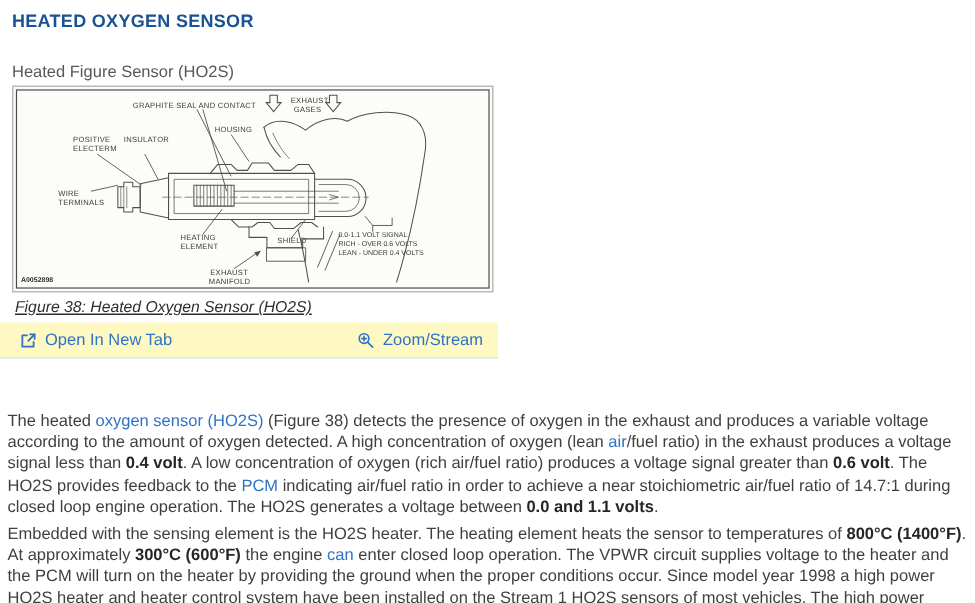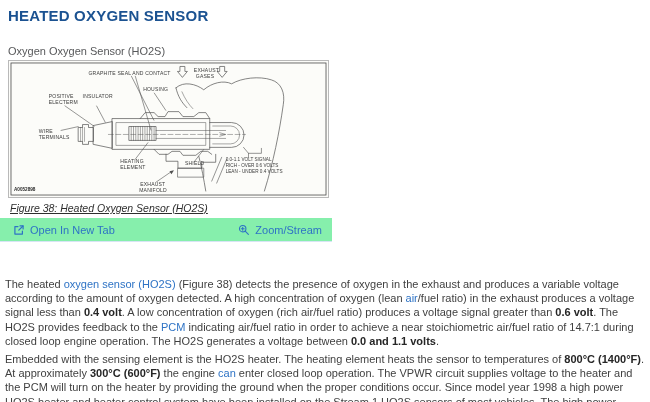--- a/index.html
+++ b/index.html
@@ -1,44 +1,44 @@
 <!DOCTYPE html>
 <html><head>
 <meta charset="utf-8">
 <style>
   html,body{margin:0;padding:0;width:650px;height:402px;overflow:hidden;background:#ffffff;
     font-family:"Liberation Sans",sans-serif;}
   .page{position:relative;width:650px;height:402px;}
-  .page-title{margin:7px 0 0 8px;font-size:15px;font-weight:bold;color:#1b5291;letter-spacing:.2px;}
+  .page-title{margin:7px 0 0 8px;font-size:12px;font-weight:bold;color:#1b5291;letter-spacing:.2px;}
   .subtitle{margin:21px 0 3px 8px;font-size:11px;color:#57585a;}
   .figure-panel{width:332px;}
   .diagram-frame{margin-left:8px;width:319px;height:136px;border:1px solid #b9b9b9;background:#fcfcf9;}
   .diagram-frame svg{display:block;width:100%;height:100%;}
   .figure-caption{padding:4px 0 3px 10px;font-size:10.5px;font-style:italic;color:#2e2e2e;height:13px;text-decoration:underline;}
-  .figure-toolbar{height:23px;background:#86efac;border-bottom:1px solid #d7e5f4;
+  .figure-toolbar{height:23px;background:#fef9c3;border-bottom:1px solid #d7e5f4;
     display:flex;align-items:center;justify-content:space-between;padding:0 10px 0 13px;}
   .tb-link{display:flex;align-items:center;gap:5px;font-size:11px;color:#2e73c5;cursor:pointer;text-decoration:none;}
   .tb-link svg{display:block;}
   .content{margin:35px 5px 0 5px;font-size:11px;line-height:14.2px;color:#3f3f3f;}
   .content p{margin:1px 0 4px 0;}
   .plain{color:#3f3f3f;}
   .link{color:#2e73c5;cursor:pointer;}
   .bold{font-weight:bold;color:#262626;}
   .dlabel{font-family:"Liberation Sans",sans-serif;font-size:5.1px;fill:#3b3b3b;letter-spacing:.2px;}
   .dlabel-sm{font-family:"Liberation Sans",sans-serif;font-size:4.7px;fill:#3b3b3b;}
   .dcode{font-family:"Liberation Sans",sans-serif;font-size:4.7px;font-weight:bold;fill:#2a2a2a;}
 </style>
 </head>
 <body>
 
 <div class="page">
 
   <h1 class="page-title">HEATED OXYGEN SENSOR</h1>
 
-  <div class="subtitle">Oxygen Oxygen Sensor (HO2S)</div>
+  <div class="subtitle">Heated Figure Sensor (HO2S)</div>
 
   <div class="figure-panel">
 
     <div class="diagram-frame">
       <svg viewBox="0 0 321 137" preserveAspectRatio="none">
 
         <rect x="2" y="2" width="317" height="133" fill="none" stroke="#4a4a4a" stroke-width="0.8"></rect>
 
         <g stroke="#4f4f4f" stroke-width="0.7" fill="none" stroke-linejoin="round" stroke-linecap="round">
 

